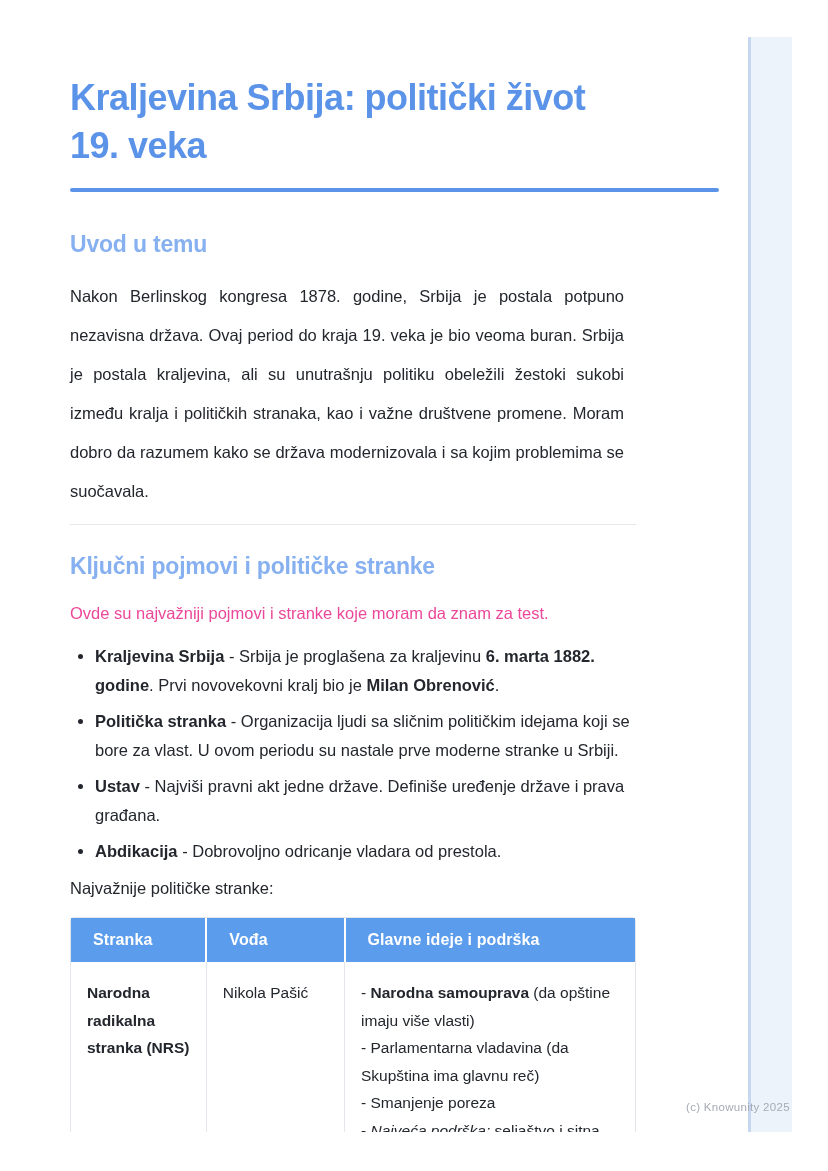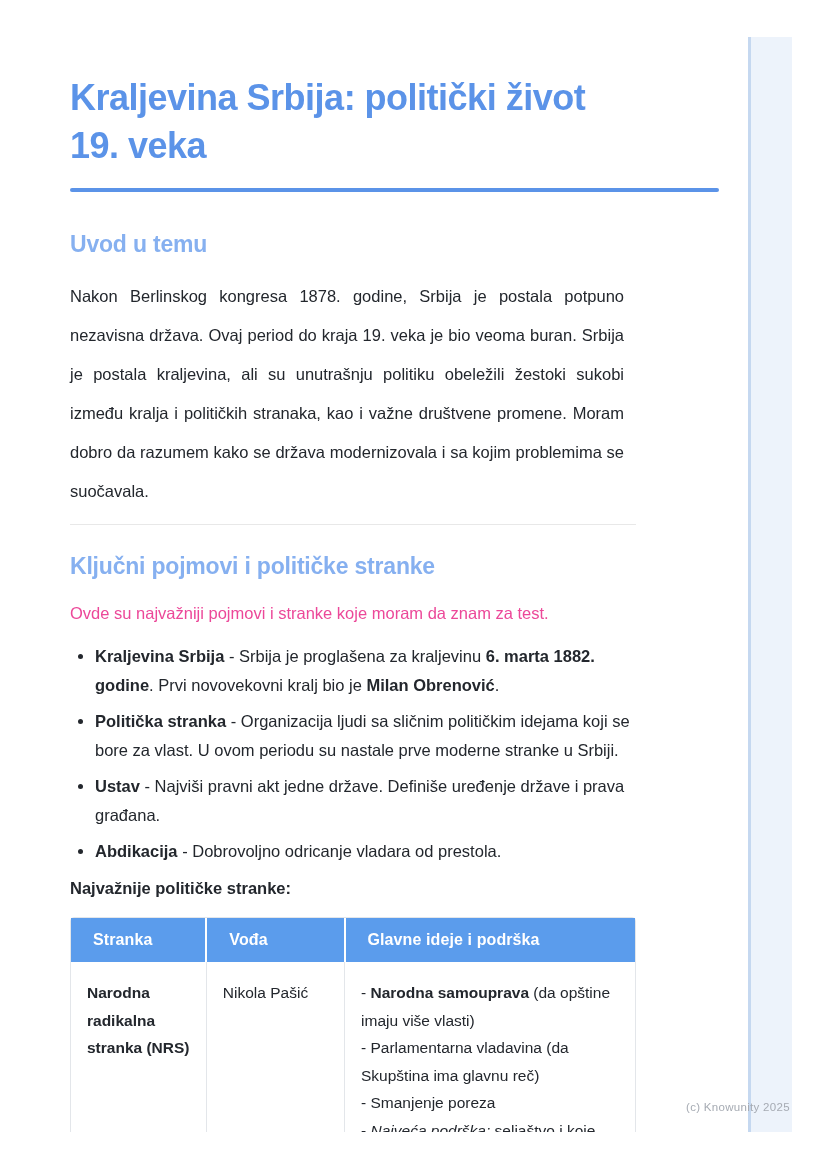--- a/index.html
+++ b/index.html
@@ -20,21 +20,21 @@
   .title-rule{width:649px;height:4px;background:#5B93E8;margin-top:18px;border-radius:2px;}
   h2.sec{margin:0;margin-top:40px;font-size:23px;line-height:24px;font-weight:700;color:#86B0F0;letter-spacing:-0.2px;}
   h2.sec2{margin-top:29px;}
   p.body-just{
     margin:21px 12px 0 0;font-size:16.5px;line-height:39px;text-align:justify;color:#23272D;
   }
   p.body-lead{margin:21px 0 0 0;font-size:16.5px;line-height:29px;color:#ec4899;}
   .gray-rule{margin-top:13px;width:566px;height:1px;background:#E8E8E8;}
   ul.key-list{margin:14px 0 0 0;padding-left:25px;}
   ul.key-list li{margin-bottom:7px;font-size:16.5px;line-height:29px;color:#23272D;}
-  .parties-label{margin-top:8px;font-size:16.5px;line-height:29px;font-weight:700;color:#23272D;}
+  .parties-label{margin-top:8px;font-size:16.5px;line-height:29px;font-weight:400;color:#23272D;}
   .run-b{font-weight:700;}
   .run-i{font-style:italic;}
   .table-wrap{margin-top:14px;width:564px;border:1px solid #E3E6EA;border-radius:4px 4px 0 0;}
   table.parties{width:100%;border-collapse:collapse;table-layout:fixed;}
   col.c1{width:24%;} col.c2{width:24.5%;} col.c3{width:51.5%;}
   table.parties th{
     background:#5B9CEC;color:#ffffff;font-size:16px;font-weight:700;text-align:left;
     padding:13px 22px;letter-spacing:0.1px;
   }
   table.parties th.sep{border-right:2px solid #ffffff;}
@@ -100,21 +100,21 @@
             </tr>
           </thead>
           <tbody>
             <tr>
               <td class="sep party-cell">Narodna radikalna stranka (NRS)</td>
               <td class="sep">Nikola Pašić</td>
               <td>
                 <div><span class="run-n">- </span><span class="run-b">Narodna samouprava</span><span class="run-n"> (da opštine imaju više vlasti)</span></div>
                 <div><span class="run-n">- Parlamentarna vladavina (da Skupština ima glavnu reč)</span></div>
                 <div><span class="run-n">- Smanjenje poreza</span></div>
-                <div><span class="run-n">- </span><span class="run-i">Najveća podrška:</span><span class="run-n"> seljaštvo i koje</span></div>
+                <div><span class="run-n">- </span><span class="run-i">Najveća podrška:</span><span class="run-n"> seljaštvo i sitna</span></div>
               </td>
             </tr>
           </tbody>
         </table>
       </div>
 
     </div>
 
     <div class="watermark">(c) Knowunity 2025</div>
 

